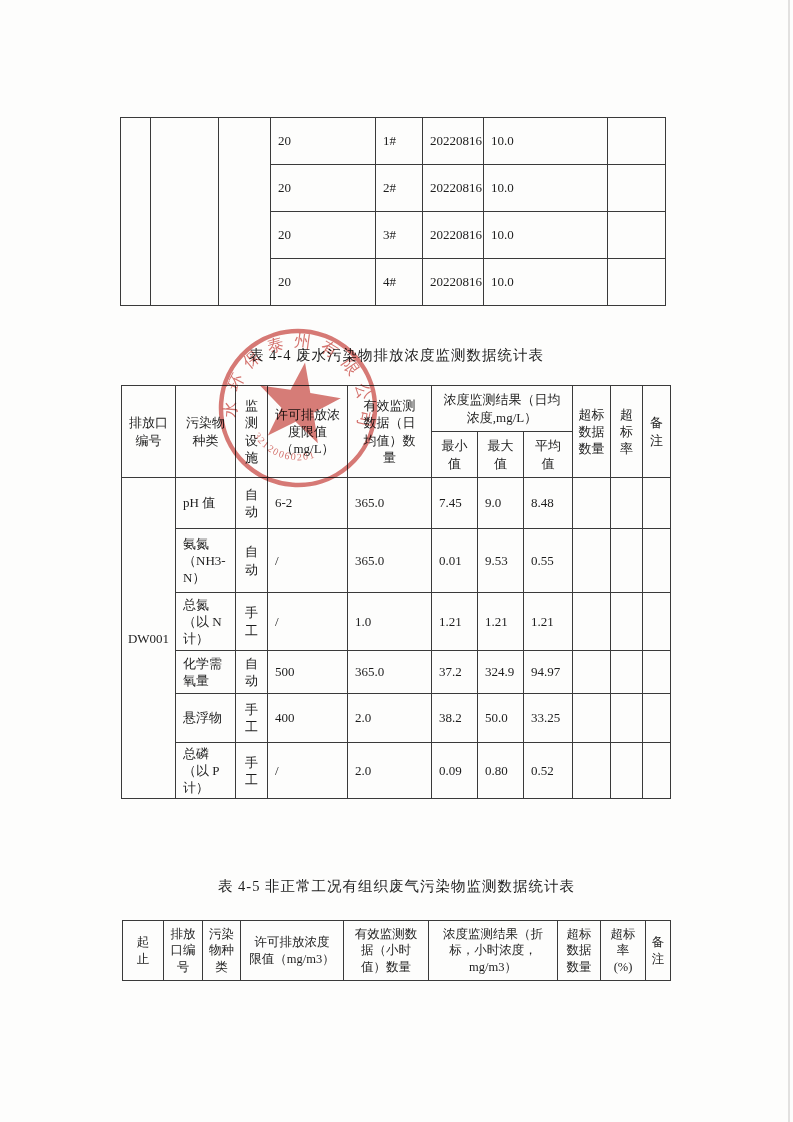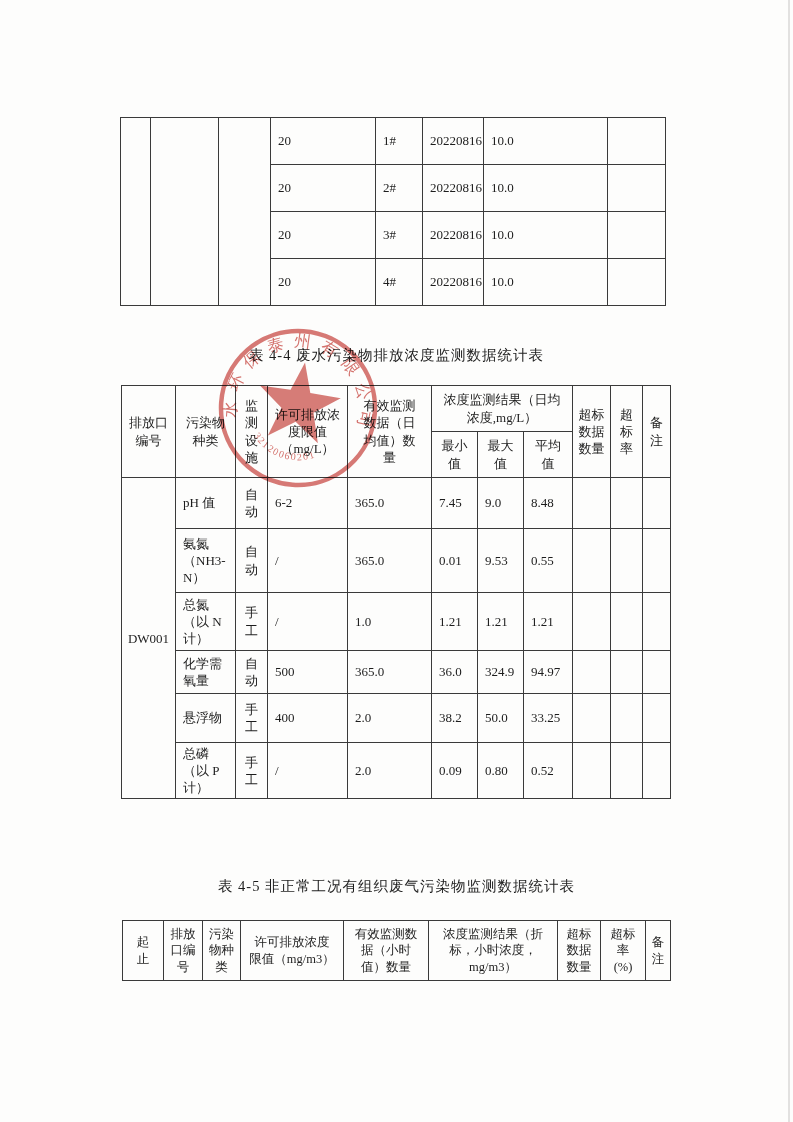--- a/index.html
+++ b/index.html
@@ -186,21 +186,21 @@
       <td></td>
       <td></td>
     </tr>
     <tr style="height:43px">
       <td>化学需
 氧量</td>
       <td class="c">自
 动</td>
       <td>500</td>
       <td>365.0</td>
-      <td>36.0</td>
+      <td>37.2</td>
       <td>324.9</td>
       <td>94.97</td>
       <td></td>
       <td></td>
       <td></td>
     </tr>
     <tr style="height:49px">
       <td>悬浮物</td>
       <td class="c">手
 工</td>

